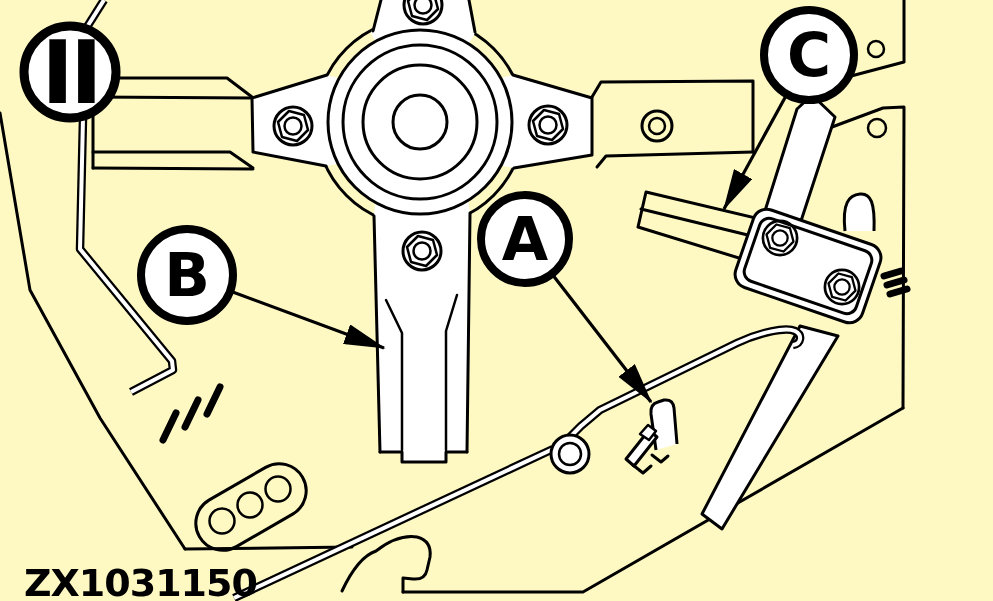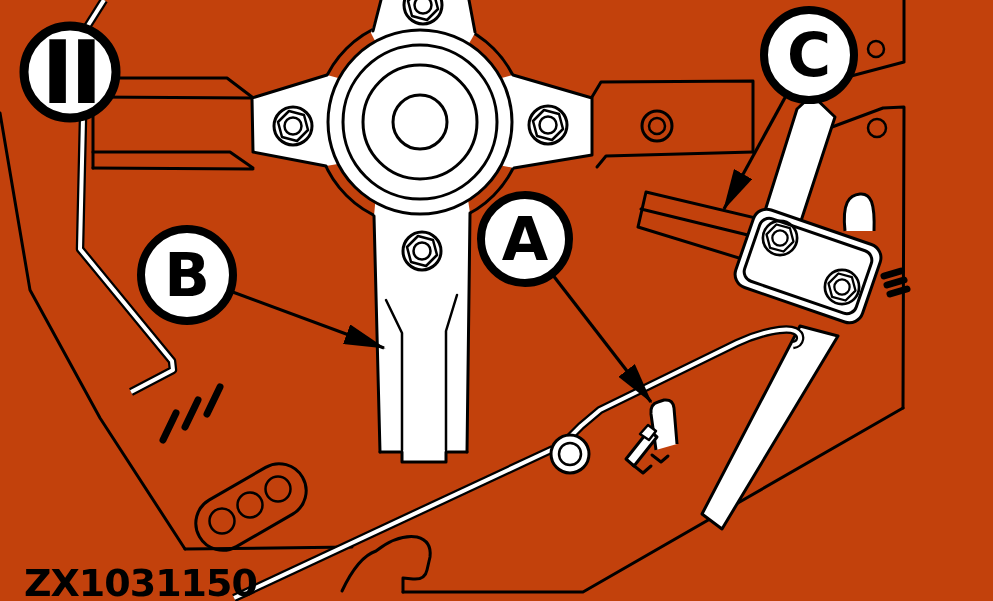--- a/index.html
+++ b/index.html
@@ -1,16 +1,16 @@
 <!DOCTYPE html>
 <html><head>
 <meta charset="utf-8">
 <style>
   html,body{margin:0;padding:0;background:#fff;}
-  #stage{position:relative;width:993px;height:601px;background:#c2410c;overflow:hidden;}
+  #stage{position:relative;width:993px;height:601px;background:#fef9c3;overflow:hidden;}
   svg{display:block;}
   .s  { fill:none; stroke:#000; stroke-width:3; stroke-linecap:round; stroke-linejoin:round; }
   .sw { fill:#fff; stroke:#000; stroke-width:3; stroke-linejoin:round; }
   .swn{ fill:#fff; stroke:none; }
   .thin { stroke-width:2.5; }
   .thick{ stroke-width:7; }
   .d1 { fill:none; stroke:#000; stroke-width:8.5; stroke-linejoin:round; stroke-linecap:butt; }
   .d2 { fill:none; stroke:#fff; stroke-width:4;   stroke-linejoin:round; stroke-linecap:butt; }
   .callout { fill:#fff; stroke:#000; stroke-width:8; }
   .callout-ii { stroke-width:9; }

